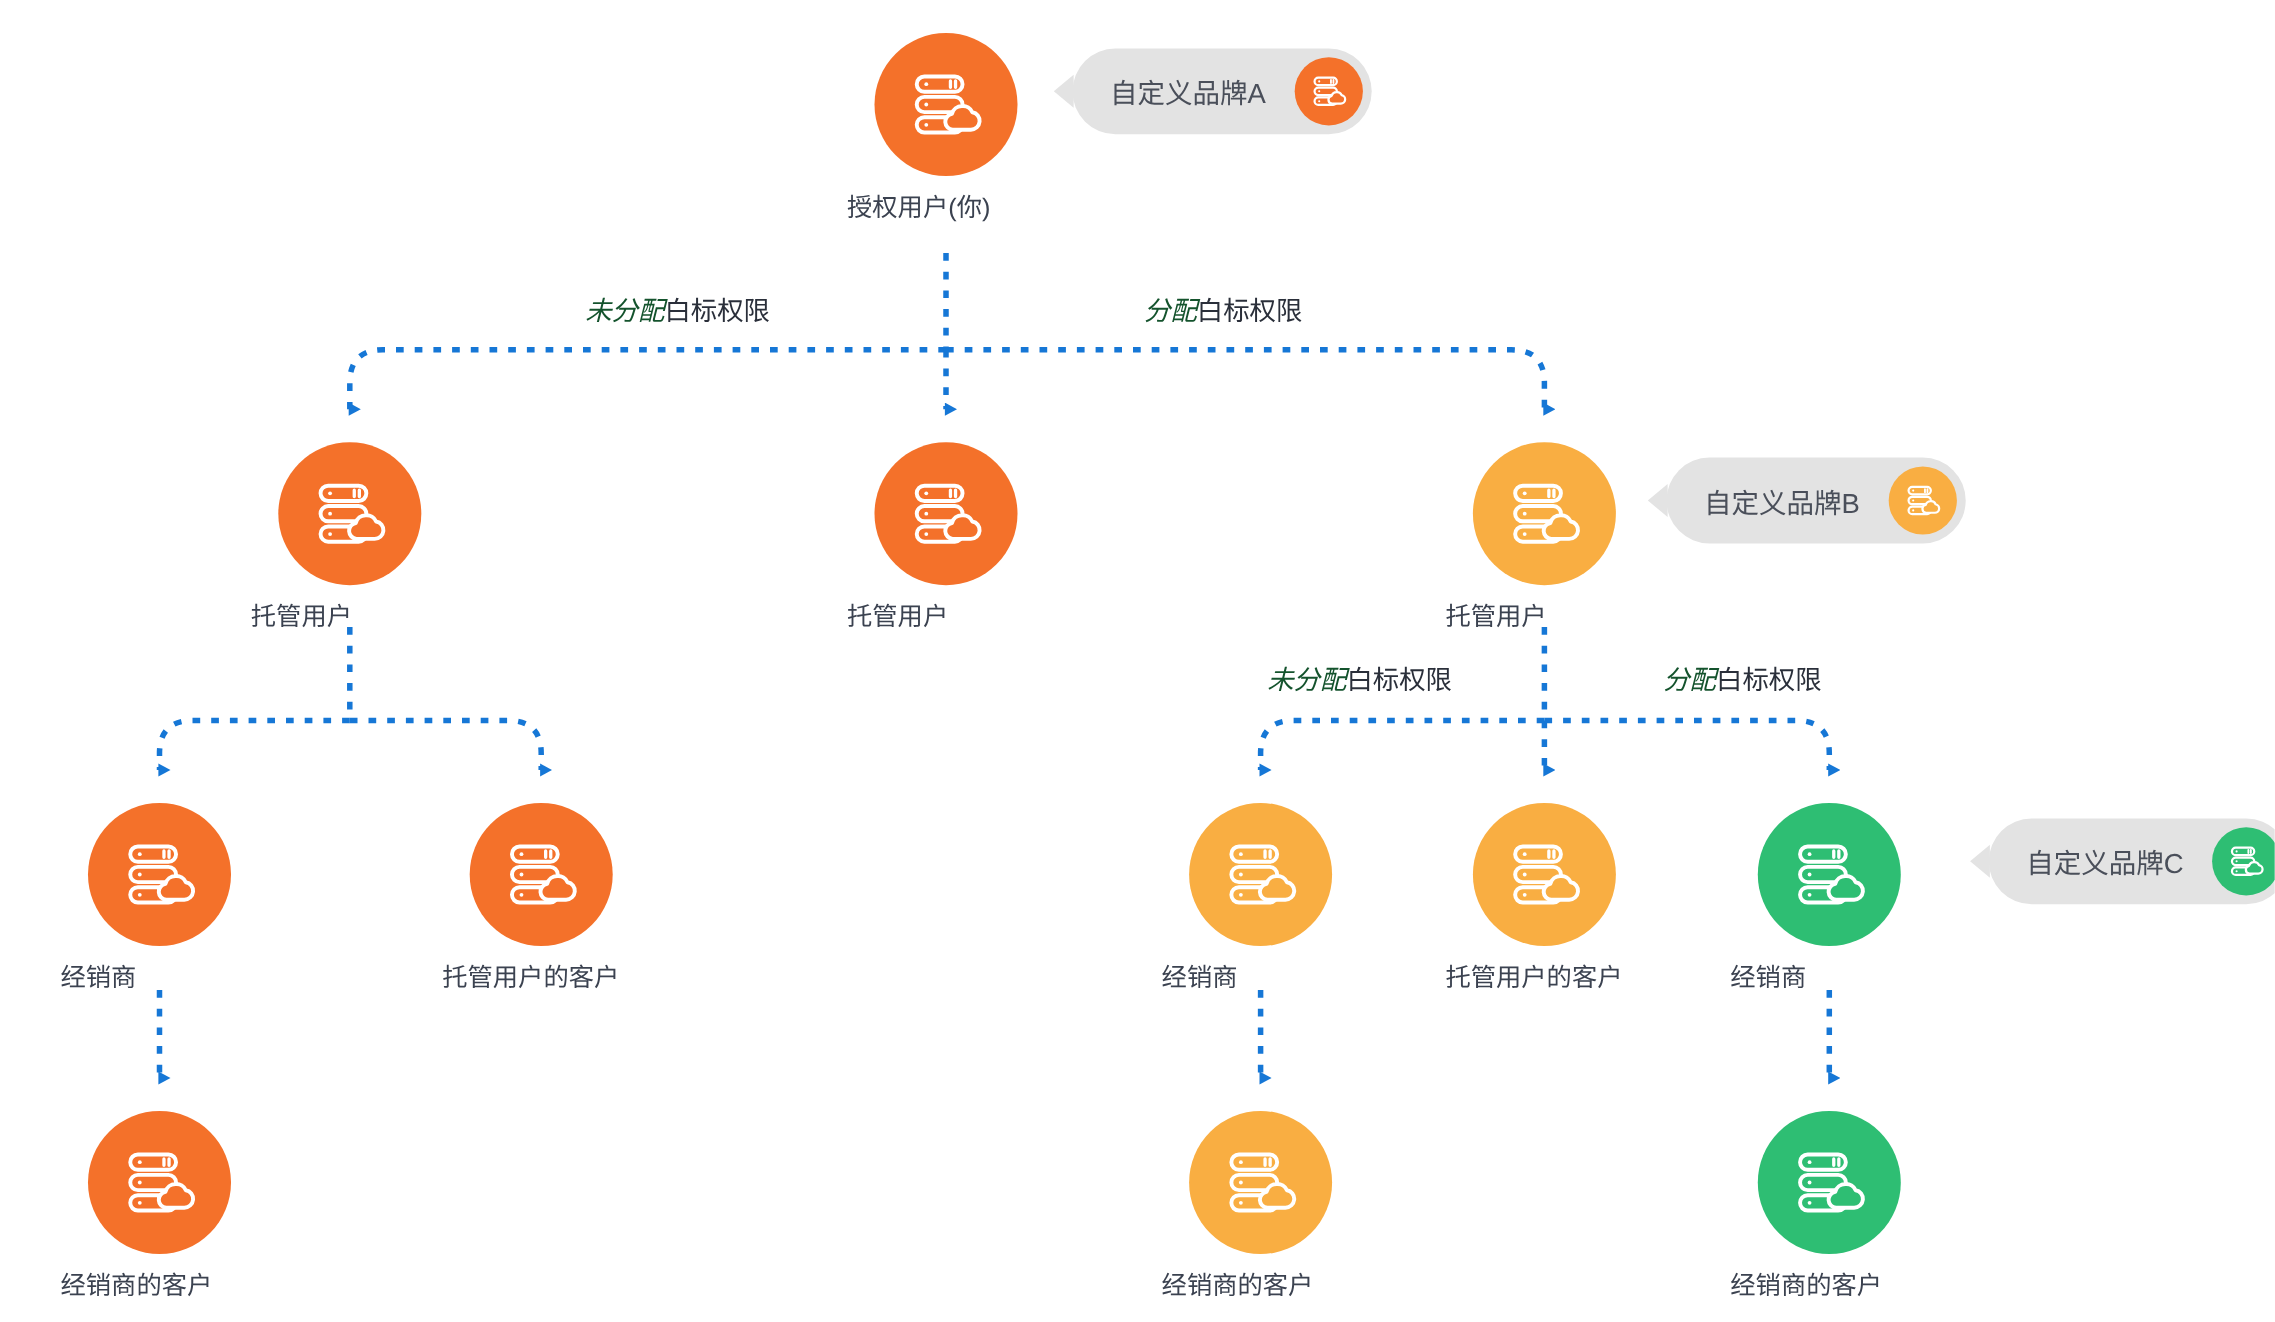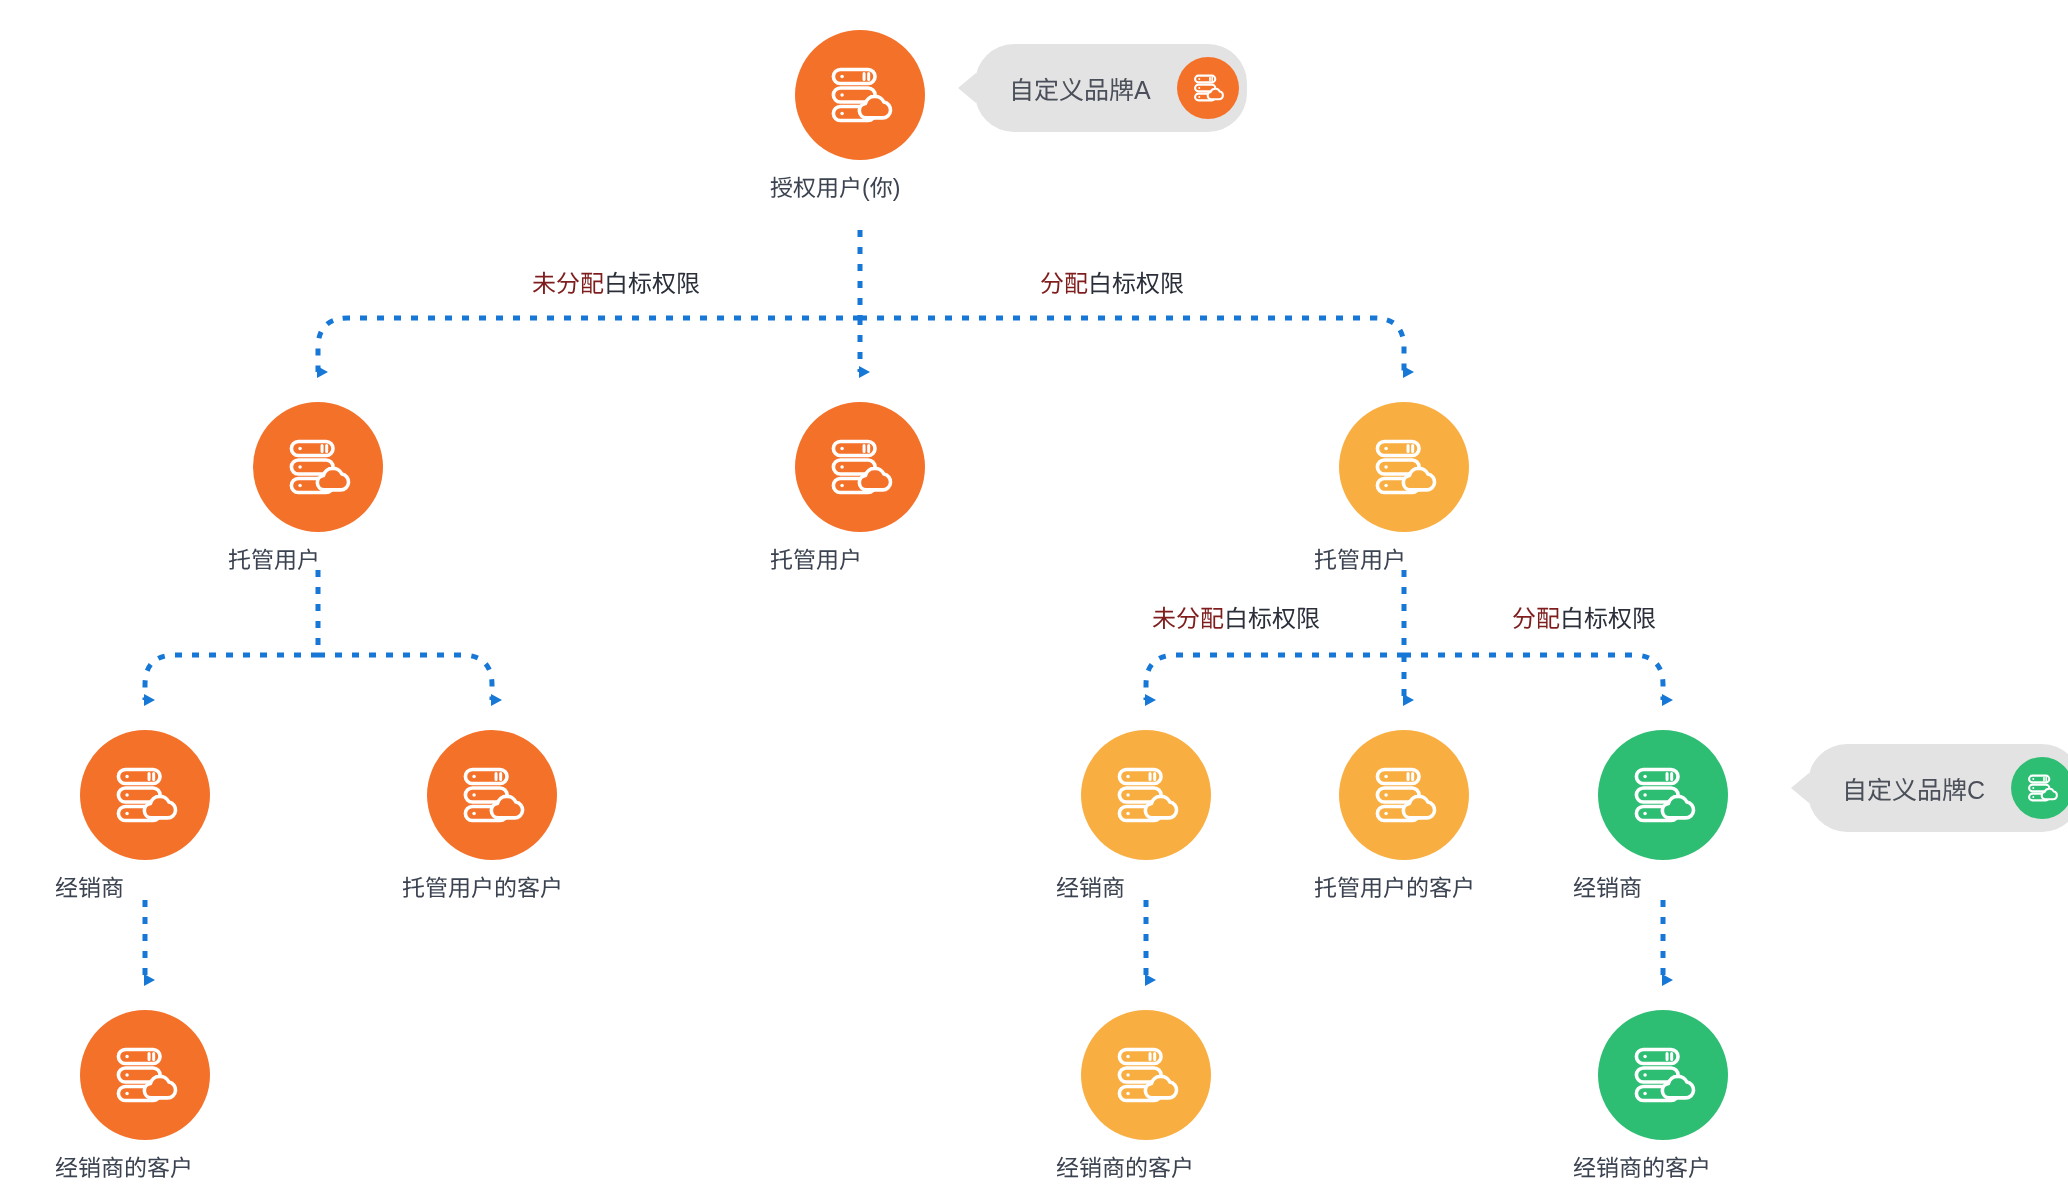--- a/index.html
+++ b/index.html
@@ -53,21 +53,21 @@
     white-space: nowrap;
     font-weight: 400;
   }
   .c-orange { background: #F4712A; }
   .c-amber  { background: #F9AE42; }
   .c-green  { background: #2EBE73; }
 
   
   .bubble {
     position: absolute;
-    height: 88px;
+    height: 78px;
     background: #E3E3E3;
     border-radius: 39px;
     display: flex;
     align-items: center;
     padding: 0 8px 0 34px;
     box-sizing: border-box;
     white-space: nowrap;
   }
   .bubble::before {
     content: "";
@@ -98,21 +98,21 @@
 
   
   .edge-label {
     position: absolute;
     font-size: 24px;
     line-height: 1;
     white-space: nowrap;
     color: #2a2f3a;
     font-weight: 400;
   }
-  .edge-label .hl { color: #7f1d1d; }
+  .edge-label .hl { color: #14532d; font-style: italic; }
   .edge-label.anchor-right { transform: translateX(-100%); }
 </style>
 </head>
 <body>
 
 <div id="canvas">
 
   <svg id="wires" viewBox="0 0 2068 1202" xmlns="http://www.w3.org/2000/svg">
     <defs>
       <marker id="arrow" viewBox="0 0 12 12" refX="6" refY="10" markerWidth="12" markerHeight="12" orient="auto-start-reverse" markerUnits="userSpaceOnUse">
@@ -383,20 +383,37 @@
           <circle cx="16.5" cy="16" r="1.7" fill="#fff" stroke="none"></circle>
             <circle cx="16.5" cy="32" r="1.7" fill="#fff" stroke="none"></circle>
             <circle cx="16.5" cy="48" r="1.7" fill="#fff" stroke="none"></circle>
           <path d="M35.5 13.5v5M39.5 13.5v5" stroke-width="3"></path>
         </g>
         <path d="M44.5 33.2a8.1 8.1 0 0 0-7.8 6.1 6.3 6.3 0 0 0 .6 12.5h14.2a6.9 6.9 0 0 0 1.2-13.7 8.1 8.1 0 0 0-8.2-4.9z" fill="#F4712A" stroke="#fff" stroke-width="3.6" stroke-linejoin="round"></path>
       </svg>
     </span>
   </div>
 
+  <div class="bubble" style="left:1515px; top:416px;">
+    <span class="bubble-text">自定义品牌B</span>
+    <span class="bubble-badge c-amber">
+      <svg width="36" height="36" viewBox="0 0 64 64">
+        <g fill="none" stroke="#fff" stroke-width="3.6" stroke-linejoin="round" stroke-linecap="round">
+          <rect x="9" y="10" width="36" height="12" rx="6"></rect>
+            <rect x="9" y="26" width="36" height="12" rx="6"></rect>
+            <rect x="9" y="42" width="36" height="12" rx="6"></rect>
+          <circle cx="16.5" cy="16" r="1.7" fill="#fff" stroke="none"></circle>
+            <circle cx="16.5" cy="32" r="1.7" fill="#fff" stroke="none"></circle>
+            <circle cx="16.5" cy="48" r="1.7" fill="#fff" stroke="none"></circle>
+          <path d="M35.5 13.5v5M39.5 13.5v5" stroke-width="3"></path>
+        </g>
+        <path d="M44.5 33.2a8.1 8.1 0 0 0-7.8 6.1 6.3 6.3 0 0 0 .6 12.5h14.2a6.9 6.9 0 0 0 1.2-13.7 8.1 8.1 0 0 0-8.2-4.9z" fill="#F9AE42" stroke="#fff" stroke-width="3.6" stroke-linejoin="round"></path>
+      </svg>
+    </span>
+  </div>
 
   <div class="bubble" style="left:1808px; top:744px;">
     <span class="bubble-text">自定义品牌C</span>
     <span class="bubble-badge c-green">
       <svg width="36" height="36" viewBox="0 0 64 64">
         <g fill="none" stroke="#fff" stroke-width="3.6" stroke-linejoin="round" stroke-linecap="round">
           <rect x="9" y="10" width="36" height="12" rx="6"></rect>
             <rect x="9" y="26" width="36" height="12" rx="6"></rect>
             <rect x="9" y="42" width="36" height="12" rx="6"></rect>
           <circle cx="16.5" cy="16" r="1.7" fill="#fff" stroke="none"></circle>

